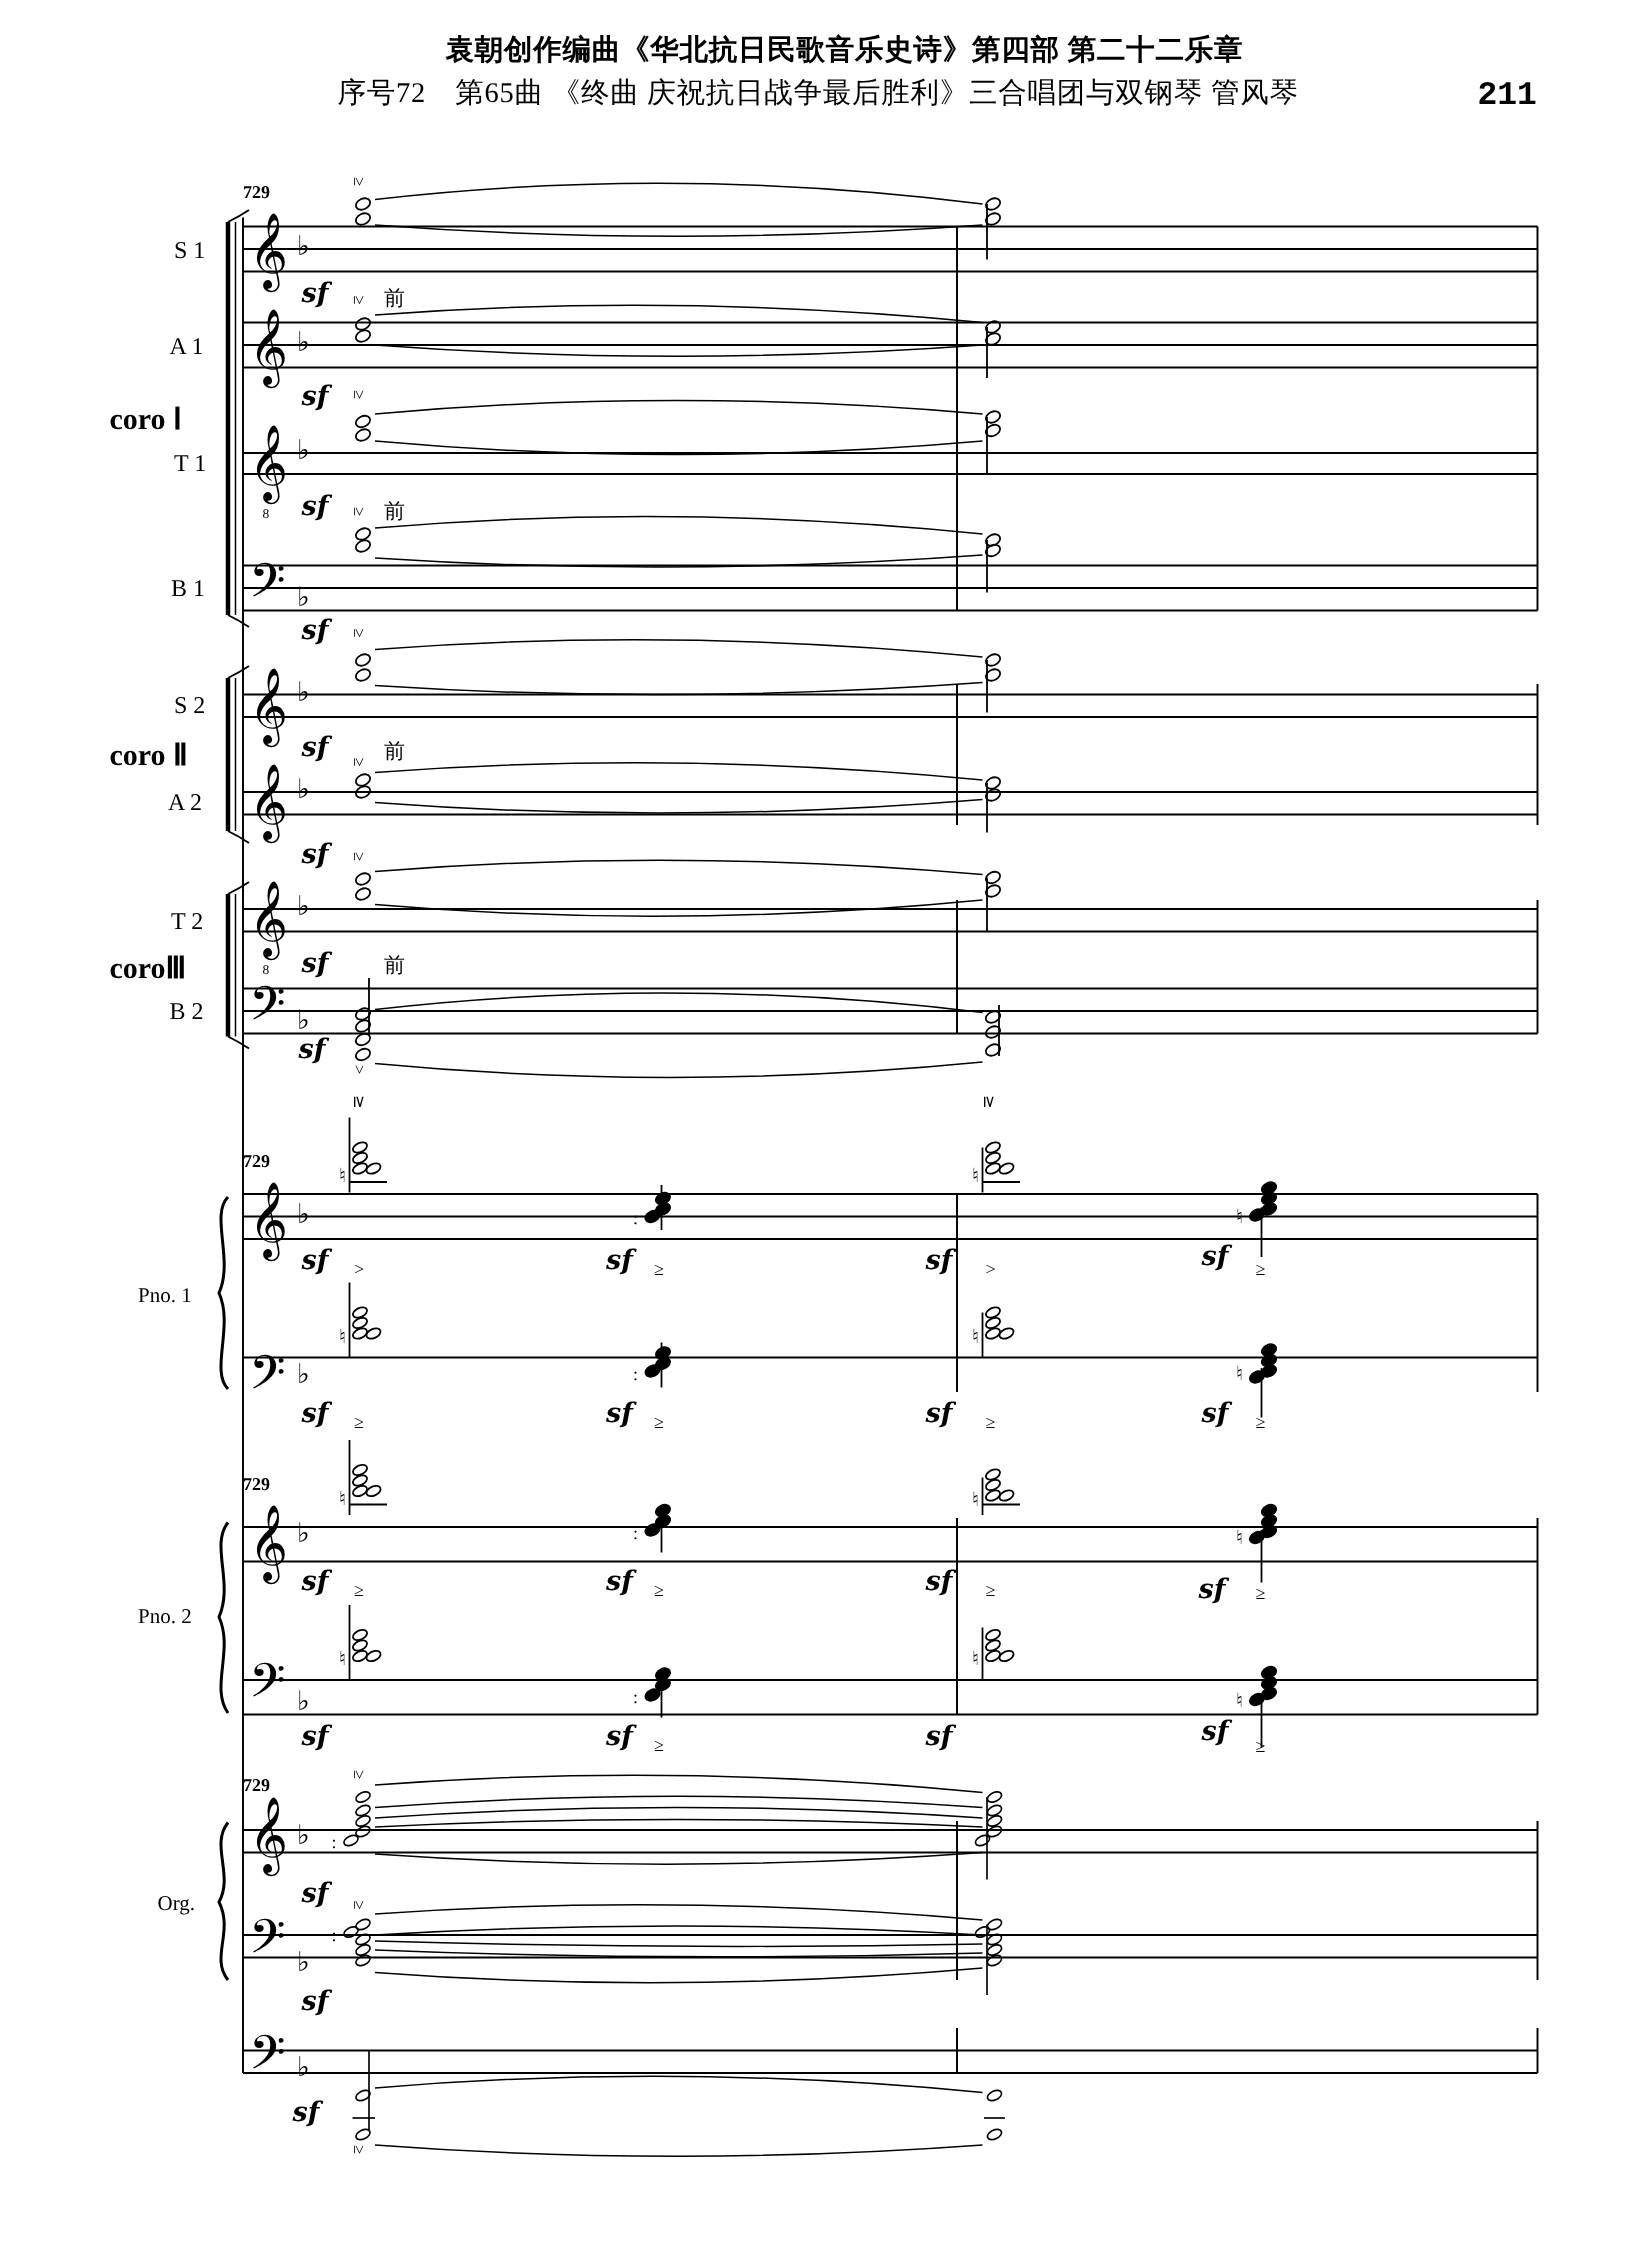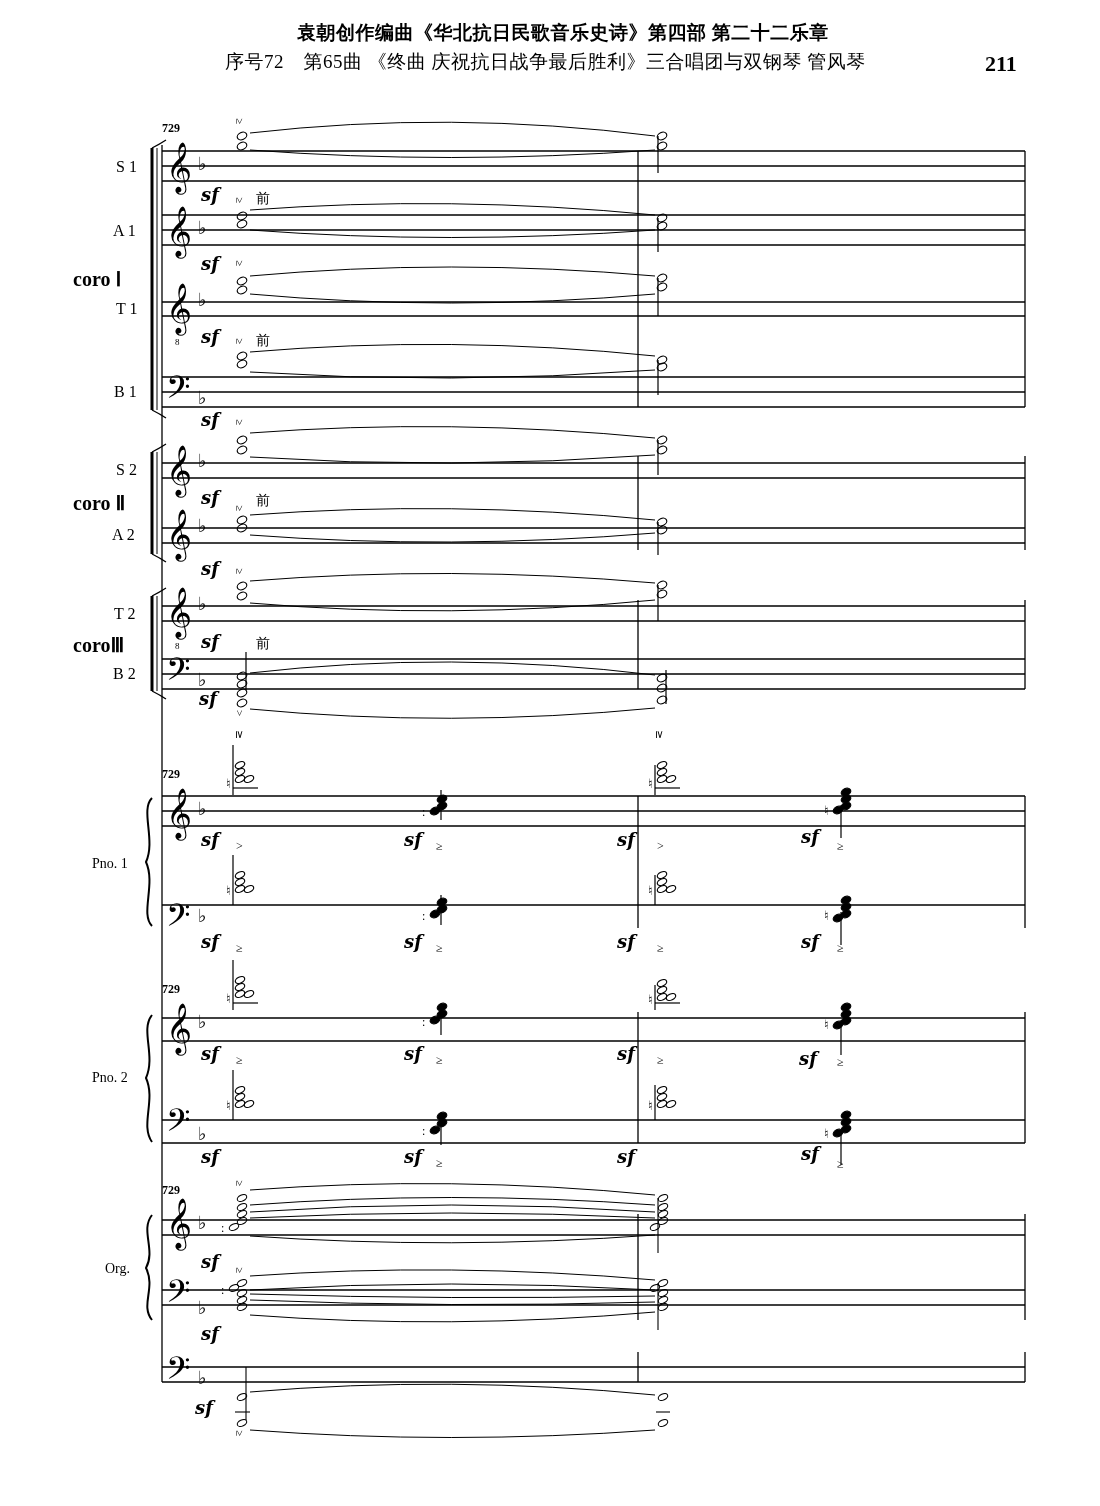--- a/index.html
+++ b/index.html
@@ -1,19 +1,19 @@
 <!DOCTYPE html>
 <html><head>
 <meta charset="utf-8">
 <style>
   html, body { margin: 0; padding: 0; background: #ffffff; }
   body { width: 1100px; height: 1506px; position: relative; overflow: hidden;
          font-family: "Liberation Serif", "DejaVu Serif", serif; color: #000; }
   .header-line { position: absolute; white-space: nowrap; font-size: 19px; letter-spacing: 0.5px; }
-  .page-number { position: absolute; font-weight: bold; font-size: 22px; }
+  .page-number { position: absolute; font-weight: bold; font-size: 22px; font-family: Liberation Mono, monospace; }
   svg#score { position: absolute; left: 0; top: 0; }
 </style>
 </head>
 <body>
 
 <div class="header-line" style="left:297px; top:20px;font-weight:bold;">袁朝创作编曲《华北抗日民歌音乐史诗》第四部 第二十二乐章</div>
 <div class="header-line" style="left:225px; top:49px;">序号72　第65曲 《终曲 庆祝抗日战争最后胜利》三合唱团与双钢琴 管风琴</div>
 <div class="page-number" style="left:985px; top:51px;">211</div>
 
 <svg id="score" width="1100" height="1506" xmlns="http://www.w3.org/2000/svg">

